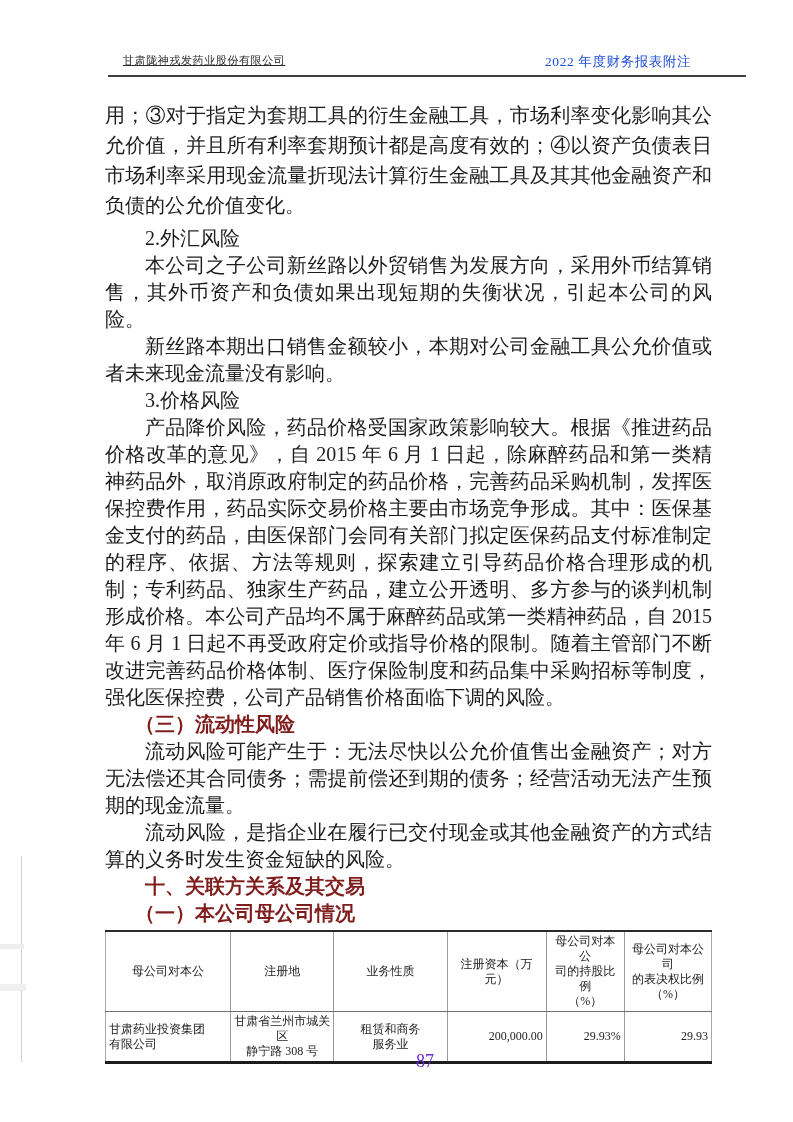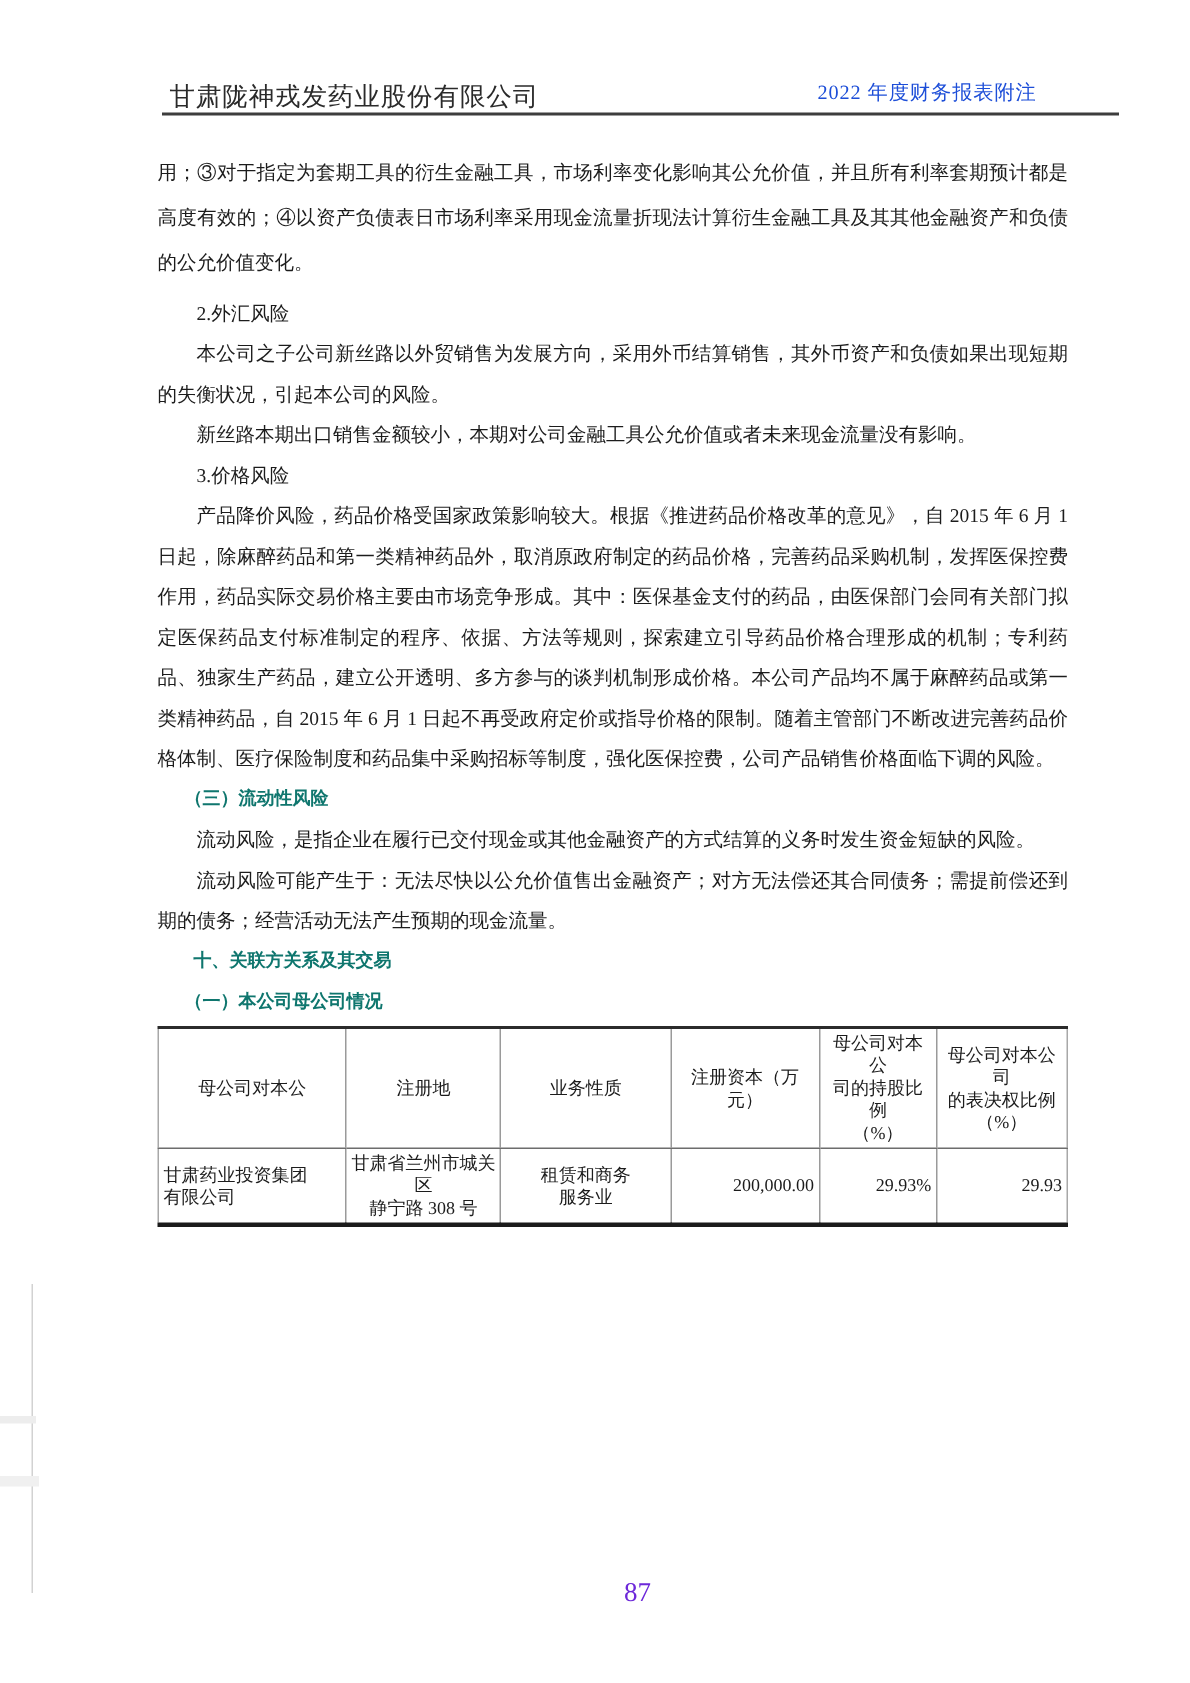--- a/index.html
+++ b/index.html
@@ -7,50 +7,50 @@
   body {
     width: 793px; height: 1122px;
     background: #ffffff;
     position: relative;
     font-family: "Liberation Serif", "DejaVu Serif", serif;
     color: #1c1c1c;
     overflow: hidden;
   }
   
   .hdr-company {
-    position: absolute; left: 113px; top: 53px;
-    font-size: 17px; letter-spacing: 0.6px; color: #2a2a2a;
+    position: absolute; left: 123px; top: 53px;
+    font-size: 11px; letter-spacing: 0.6px; color: #2a2a2a; text-decoration: underline;
   }
   .hdr-title {
     position: absolute; left: 545px; top: 53px;
     font-size: 13.5px; letter-spacing: 0.6px; color: #1d4ed8;
   }
   .hdr-rule {
     position: absolute; left: 108px; top: 75px;
     width: 638px; height: 2px; background: #3d3d3d;
   }
   
   .content {
     position: absolute; left: 105px; top: 100px; width: 607px;
   }
   .content p {
     margin: 0;
-    font-size: 13px;
+    font-size: 20px;
     line-height: 27px;
     text-align: justify;
     color: #1c1c1c;
   }
   p.cont { line-height: 30px; margin-bottom: 5px; }       
   p.ind  { text-indent: 2em; }
   p.sec-head {
     text-indent: 2em;
     font-weight: bold;
     font-family: "Liberation Sans", "DejaVu Sans", sans-serif;
-    font-size: 12px;
-    color: #0f766e;
+    font-size: 20px;
+    color: #7f1d1d;
   }
   p.sec-head-paren { text-indent: 1.5em; }
   
   table.parent-table {
     width: 607px;
     margin-top: 3px;
     border-collapse: collapse;
     table-layout: fixed;
     border-top: 2px solid #2b2b2b;
     border-bottom: 3px solid #1b1b1b;
@@ -110,22 +110,22 @@
 <div class="hdr-rule"></div>
 
 <div class="content">
   <p class="cont">用；③对于指定为套期工具的衍生金融工具，市场利率变化影响其公允价值，并且所有利率套期预计都是高度有效的；④以资产负债表日市场利率采用现金流量折现法计算衍生金融工具及其其他金融资产和负债的公允价值变化。</p>
   <p class="ind">2.外汇风险</p>
   <p class="ind">本公司之子公司新丝路以外贸销售为发展方向，采用外币结算销售，其外币资产和负债如果出现短期的失衡状况，引起本公司的风险。</p>
   <p class="ind">新丝路本期出口销售金额较小，本期对公司金融工具公允价值或者未来现金流量没有影响。</p>
   <p class="ind">3.价格风险</p>
   <p class="ind">产品降价风险，药品价格受国家政策影响较大。根据《推进药品价格改革的意见》，自 2015 年 6 月 1 日起，除麻醉药品和第一类精神药品外，取消原政府制定的药品价格，完善药品采购机制，发挥医保控费作用，药品实际交易价格主要由市场竞争形成。其中：医保基金支付的药品，由医保部门会同有关部门拟定医保药品支付标准制定的程序、依据、方法等规则，探索建立引导药品价格合理形成的机制；专利药品、独家生产药品，建立公开透明、多方参与的谈判机制形成价格。本公司产品均不属于麻醉药品或第一类精神药品，自 2015 年 6 月 1 日起不再受政府定价或指导价格的限制。随着主管部门不断改进完善药品价格体制、医疗保险制度和药品集中采购招标等制度，强化医保控费，公司产品销售价格面临下调的风险。</p>
   <p class="sec-head sec-head-paren">（三）流动性风险</p>
+  <p class="ind">流动风险可能产生于：无法尽快以公允价值售出金融资产；对方无法偿还其合同债务；需提前偿还到期的债务；经营活动无法产生预期的现金流量。</p>
   <p class="ind">流动风险，是指企业在履行已交付现金或其他金融资产的方式结算的义务时发生资金短缺的风险。</p>
-  <p class="ind">流动风险可能产生于：无法尽快以公允价值售出金融资产；对方无法偿还其合同债务；需提前偿还到期的债务；经营活动无法产生预期的现金流量。</p>
   <p class="sec-head">十、关联方关系及其交易</p>
   <p class="sec-head sec-head-paren">（一）本公司母公司情况</p>
 
   <table class="parent-table">
     <colgroup>
       <col class="c1">
         <col class="c2">
         <col class="c3">
         <col class="c4">
         <col class="c5">

